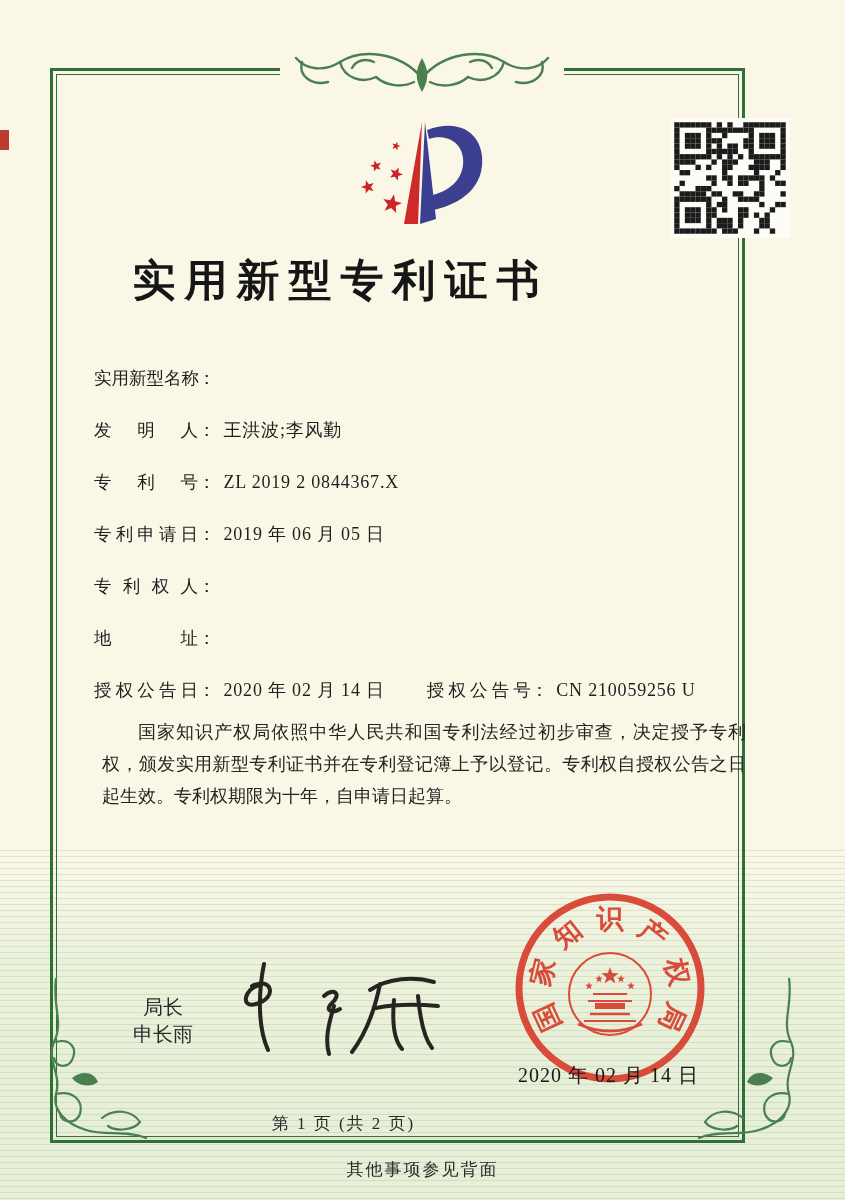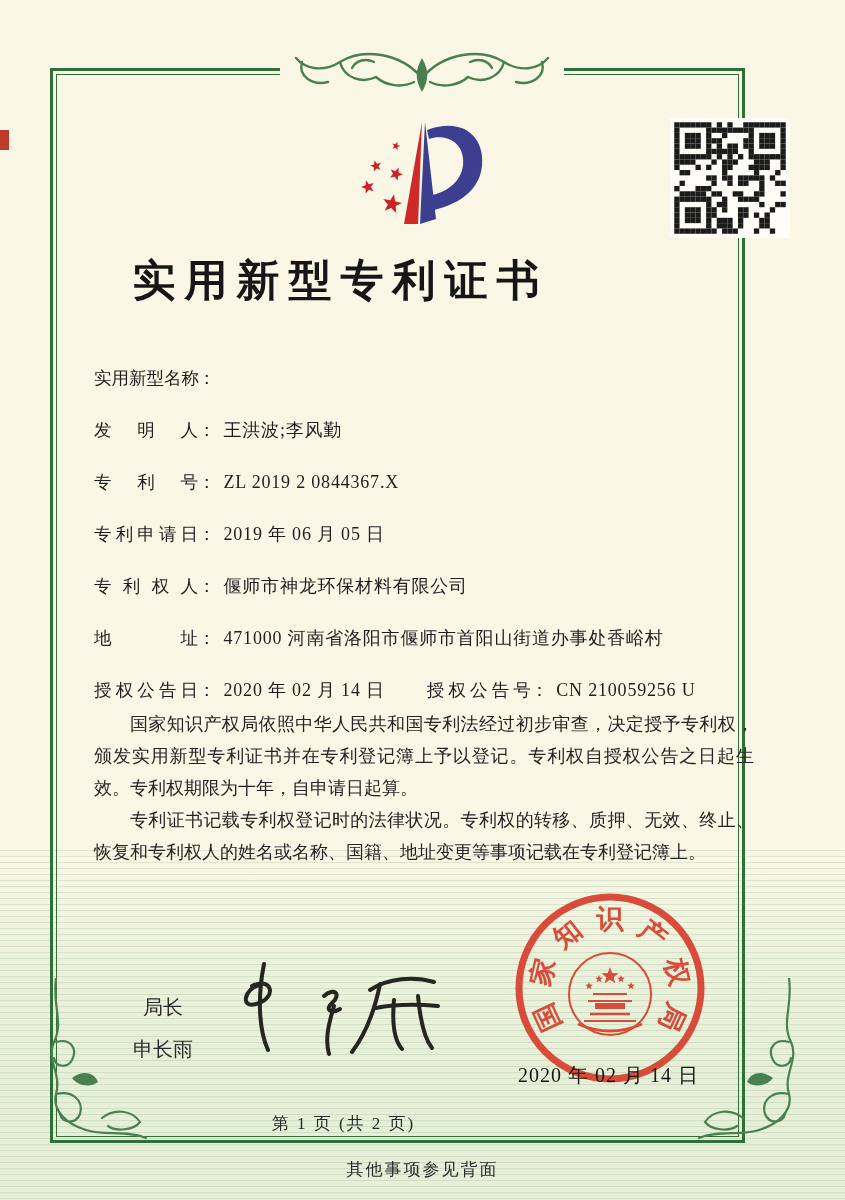--- a/index.html
+++ b/index.html
@@ -51,25 +51,25 @@
   .row{display:flex;align-items:baseline;height:20px;margin-bottom:32px;font-size:18px;color:#1e1e1e;}
   .jlabel{display:inline-flex;justify-content:space-between;width:104px;flex:none;font-size:17.5px;}
   .colon{flex:none;font-size:17.5px;}
   .fvalue{margin-left:8px;letter-spacing:0.8px;white-space:nowrap;}
   .grant-group{display:flex;align-items:baseline;margin-left:42px;}
 
   .paras{
     position:absolute;left:94px;top:708px;width:660px;
     font-size:18px;line-height:32px;text-align:justify;color:#242424;
   }
-  .paras p{margin:0;text-indent:2em;}
+  .paras p{margin:8px;text-indent:2em;}
 
   .director{position:absolute;left:133px;top:994px;z-index:3;
     font-family:"Liberation Sans","DejaVu Sans",sans-serif;font-size:20px;color:#2b2b2b;text-align:center;}
-  .director .name{margin-top:15px;}
+  .director .name{}
 
   .signature{position:absolute;left:228px;top:952px;width:235px;height:112px;z-index:3;}
 
   .seal{position:absolute;left:512px;top:890px;width:196px;height:196px;z-index:3;opacity:0.93;}
   .seal-date{
     position:absolute;left:518px;top:1062px;width:210px;z-index:4;
     font-size:20px;letter-spacing:1px;color:#161616;white-space:nowrap;
   }
 
   .page-info{position:absolute;left:0;top:1112px;width:687px;text-align:center;font-size:17px;letter-spacing:2px;color:#2a2a2a;z-index:3;}
@@ -419,29 +419,27 @@
         <span class="fvalue">2019 年 06 月 05 日</span>
       </div>
       <div class="row">
         <span class="jlabel">
             <span>专</span>
             <span>利</span>
             <span>权</span>
             <span>人</span>
           </span>
           <span class="colon">：</span>
-        <span class="fvalue">偃师市神龙环保材料有限公司</span>
       </div>
       <div class="row">
         <span class="jlabel">
             <span>地</span>
             <span>址</span>
           </span>
           <span class="colon">：</span>
-        <span class="fvalue">471000 河南省洛阳市偃师市首阳山街道办事处香峪村</span>
       </div>
       <div class="row">
         <span class="jlabel">
             <span>授</span>
             <span>权</span>
             <span>公</span>
             <span>告</span>
             <span>日</span>
           </span>
           <span class="colon">：</span>
@@ -455,21 +453,20 @@
               <span>号</span>
             </span>
             <span class="colon">：</span>
           <span class="fvalue">CN 210059256 U</span>
         </span>
       </div>
     </div>
 
     <div class="paras">
       <p>国家知识产权局依照中华人民共和国专利法经过初步审查，决定授予专利权，颁发实用新型专利证书并在专利登记簿上予以登记。专利权自授权公告之日起生效。专利权期限为十年，自申请日起算。</p>
-      <p>专利证书记载专利权登记时的法律状况。专利权的转移、质押、无效、终止、恢复和专利权人的姓名或名称、国籍、地址变更等事项记载在专利登记簿上。</p>
     </div>
 
     <div class="director">
       <div>局长</div>
       <div class="name">申长雨</div>
     </div>
 
     <svg class="signature" viewBox="0 0 235 112">
       <g stroke="#26251f" fill="none" stroke-width="4" stroke-linecap="round" stroke-linejoin="round">
         <path d="M36,12 C30,42 30,76 40,98"></path>

